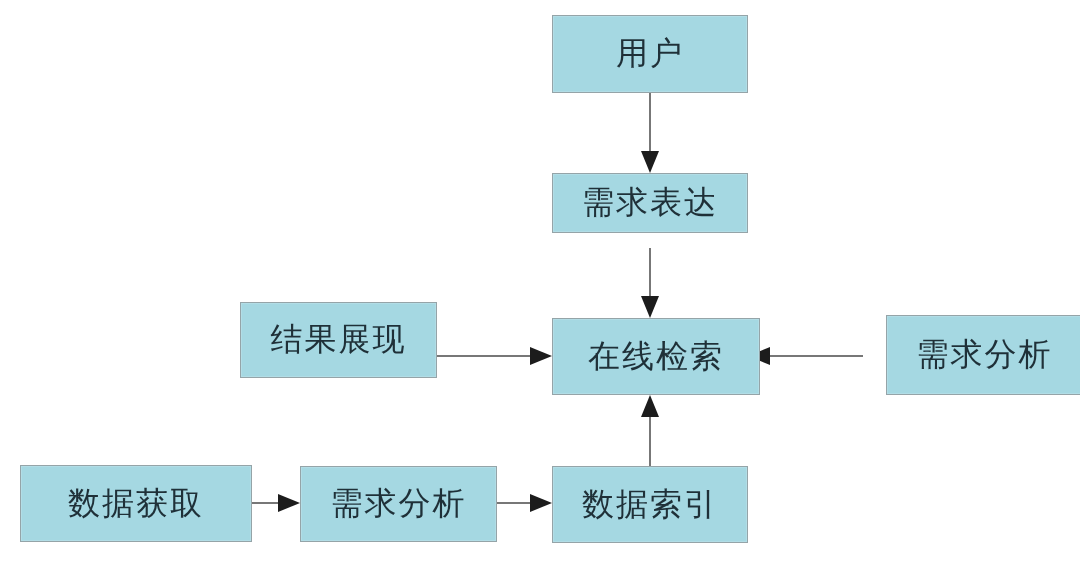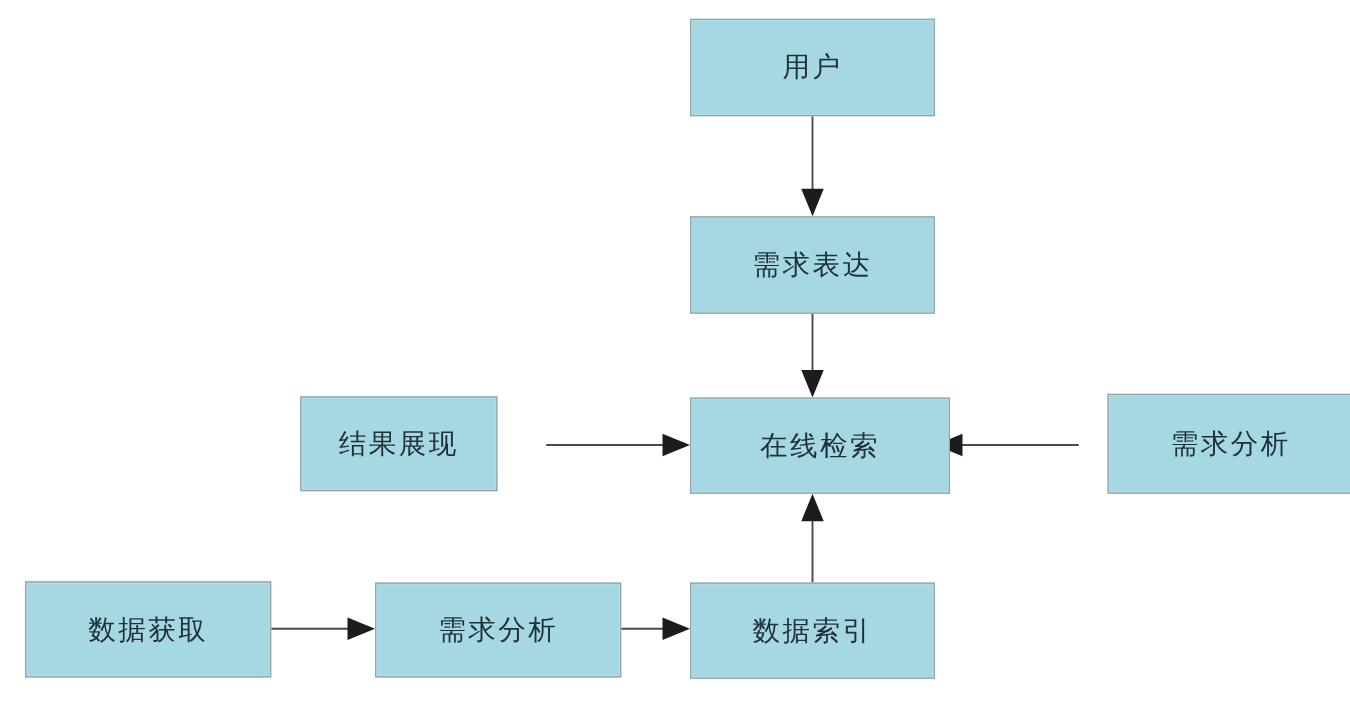--- a/index.html
+++ b/index.html
@@ -20,33 +20,33 @@
     overflow: hidden;
     font-family: "Liberation Sans", "DejaVu Sans", sans-serif;
   }
   .node {
     position: absolute;
     background: var(--node-fill);
     border: 1px solid var(--node-border);
     display: flex;
     align-items: center;
     justify-content: center;
-    font-size: 22px;
+    font-size: 32px;
     font-weight: 400;
     letter-spacing: 2px;
     color: var(--text-color);
     box-shadow: inset 0 0 0 1px rgba(255,255,255,0.15);
   }
   
   #n-user            { left: 552px; top: 15px;  width: 196px; height: 78px; }
-  #n-req-expr        { left: 552px; top: 173px; width: 196px; height: 78px; }
-  #n-result-display  { left: 240px; top: 317px; width: 158px; height: 76px; }
+  #n-req-expr        { left: 552px; top: 173px; width: 196px; height: 60px; }
+  #n-result-display  { left: 240px; top: 302px; width: 197px; height: 76px; }
   #n-online-search   { left: 552px; top: 318px; width: 208px; height: 77px; }
   #n-req-analysis    { left: 886px; top: 315px; width: 197px; height: 80px; }
-  #n-data-acq        { left: 20px;  top: 465px; width: 197px; height: 77px; }
+  #n-data-acq        { left: 20px;  top: 465px; width: 232px; height: 77px; }
   #n-data-analysis   { left: 300px; top: 466px; width: 197px; height: 76px; }
   #n-data-index      { left: 552px; top: 466px; width: 196px; height: 77px; text-align: center; }
 
   svg.edges {
     position: absolute;
     left: 0; top: 0;
     width: 1080px; height: 566px;
     pointer-events: none;
   }
   svg.edges line { stroke: var(--line-color); stroke-width: 1.5; }

